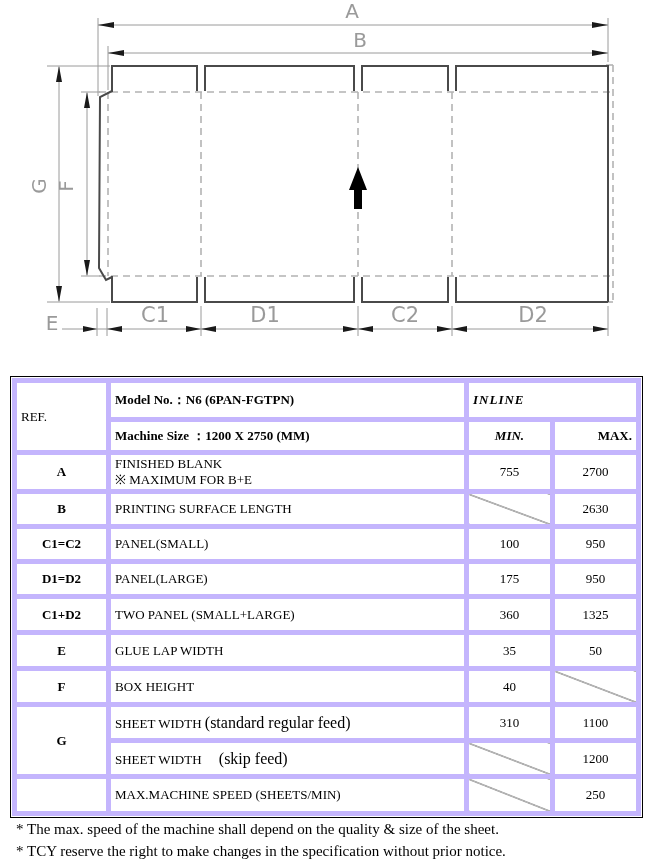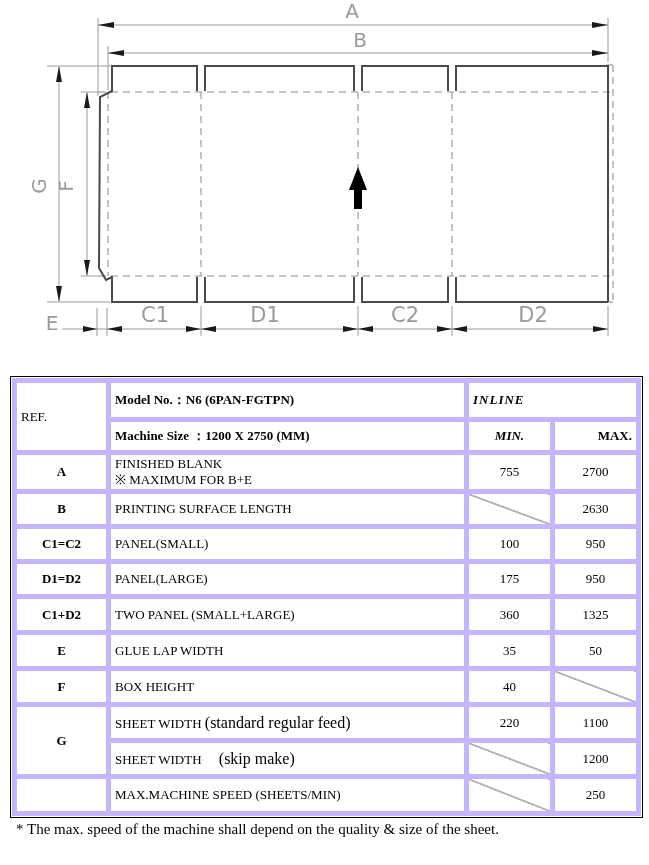--- a/index.html
+++ b/index.html
@@ -211,38 +211,39 @@
     <td class="val">40</td>
     <td class="val slash"></td>
   </tr>
 
   <tr style="height:36px;">
     <td class="ref" rowspan="2">G</td>
     <td class="desc">
       <span>SHEET WIDTH</span>
       <span class="small-note">(standard regular feed)</span>
     </td>
-    <td class="val">220</td>
+    <td class="val">310</td>
     <td class="val">1100</td>
   </tr>
 
   <tr style="height:36px;">
     <td class="desc">
       <span>SHEET WIDTH</span>
-      <span class="small-note skip-gap">(skip make)</span>
+      <span class="small-note skip-gap">(skip feed)</span>
     </td>
     <td class="val slash"></td>
     <td class="val">1200</td>
   </tr>
 
   <tr style="height:37px;">
     <td class="ref"></td>
     <td class="desc">MAX.MACHINE SPEED (SHEETS/MIN)</td>
     <td class="val slash"></td>
     <td class="val">250</td>
   </tr>
 </tbody>
     </table>
 </div>
 
 <div class="footnotes">
   <div class="footnote">* The max. speed of the machine shall depend on the quality &amp; size of the sheet.</div>
+  <div class="footnote">* TCY reserve the right to make changes in the specification without prior notice.</div>
 </div>
 
 </body></html>

